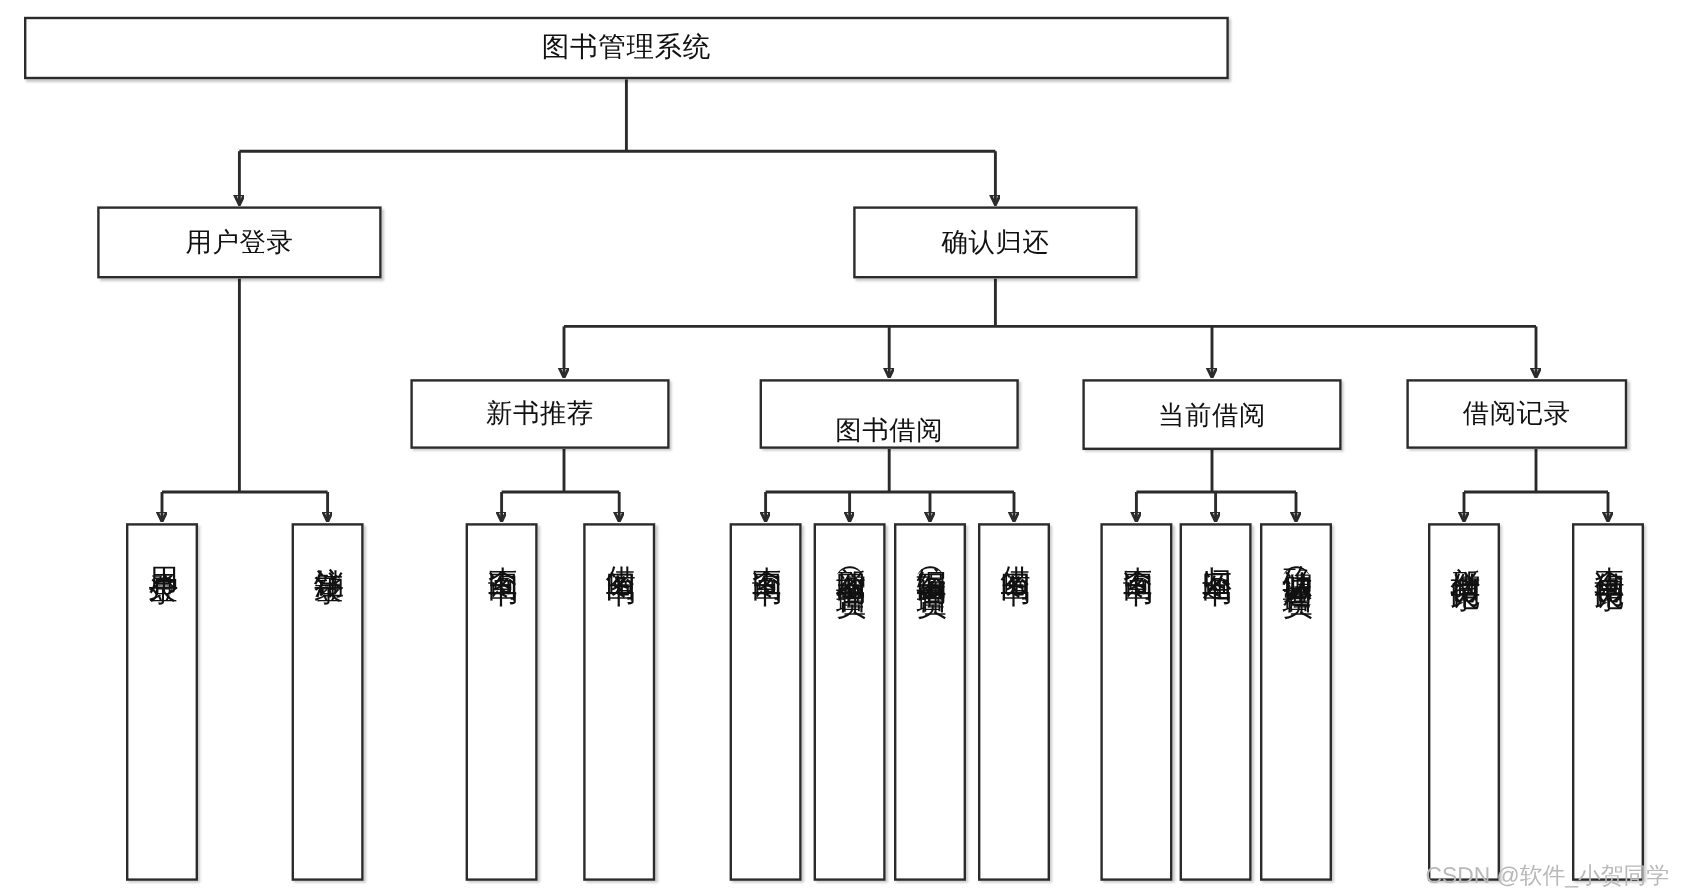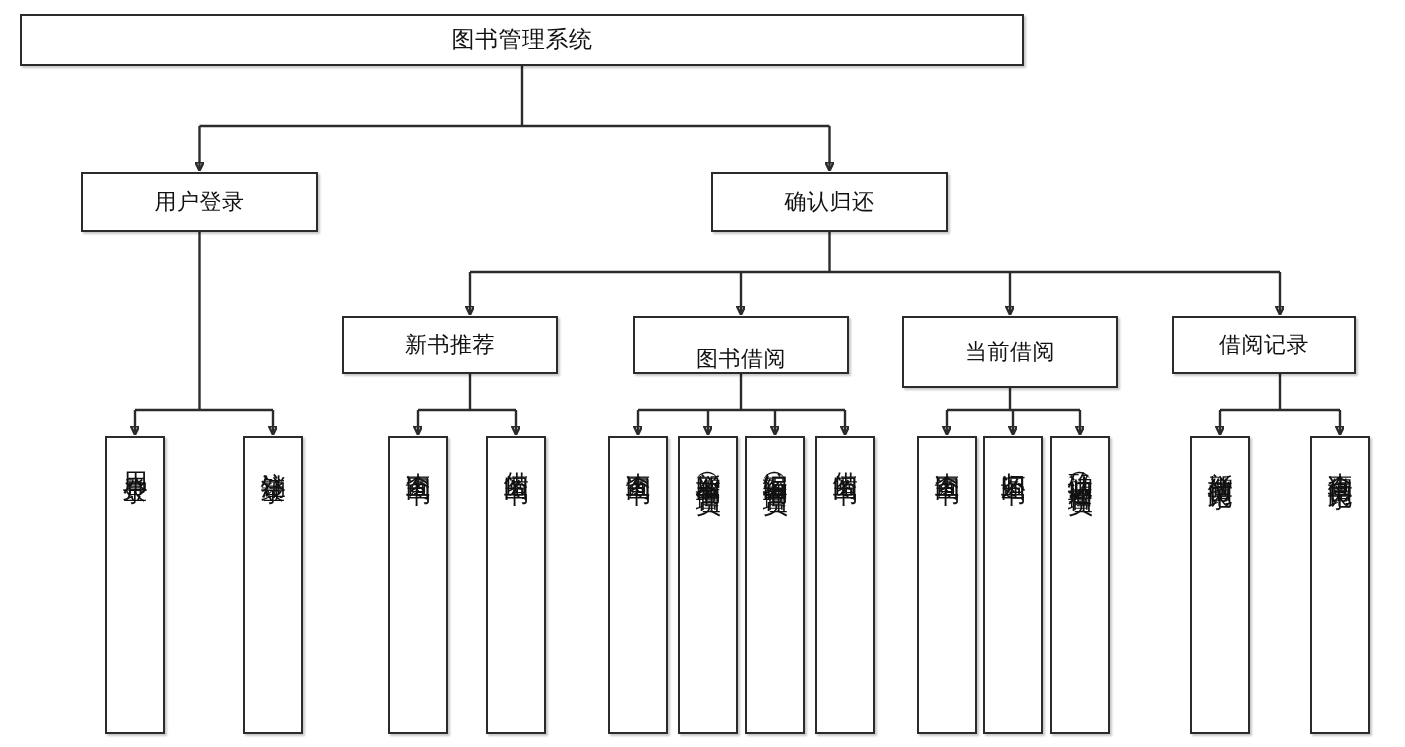--- a/index.html
+++ b/index.html
@@ -141,21 +141,21 @@
       </div>
       <div class="node horizontal" style="left: 711px; top: 172px; width: 237px; height: 60px;">
         <span class="node-label">确认归还</span>
       </div>
       <div class="node horizontal" style="left: 342px; top: 316px; width: 216px; height: 58px;">
         <span class="node-label">新书推荐</span>
       </div>
       <div class="node horizontal" style="left: 633px; top: 316px; width: 216px; height: 58px; align-items: flex-end;">
         <span class="node-label">图书借阅</span>
       </div>
-      <div class="node horizontal" style="left: 902px; top: 316px; width: 216px; height: 72px;">
+      <div class="node horizontal" style="left: 902px; top: 316px; width: 216px; height: 59px;">
         <span class="node-label">当前借阅</span>
       </div>
       <div class="node horizontal" style="left: 1172px; top: 316px; width: 184px; height: 58px;">
         <span class="node-label">借阅记录</span>
       </div>
       <div class="node vertical" style="left: 105px; top: 436px; width: 60px; height: 298px;">
         <span class="node-label">用户登录</span>
       </div>
       <div class="node vertical" style="left: 243px; top: 436px; width: 60px; height: 298px;">
         <span class="node-label">注销登录</span>
@@ -188,13 +188,14 @@
         <span class="node-label">确认归还（管理员）</span>
       </div>
       <div class="node vertical" style="left: 1190px; top: 436px; width: 60px; height: 298px;">
         <span class="node-label">新增借阅记录</span>
       </div>
       <div class="node vertical" style="left: 1310px; top: 436px; width: 60px; height: 298px;">
         <span class="node-label">查询借阅记录</span>
       </div>
     </div>
 
+  <div id="watermark">CSDN @软件_小贺同学</div>
 </div>
 
 </body></html>

